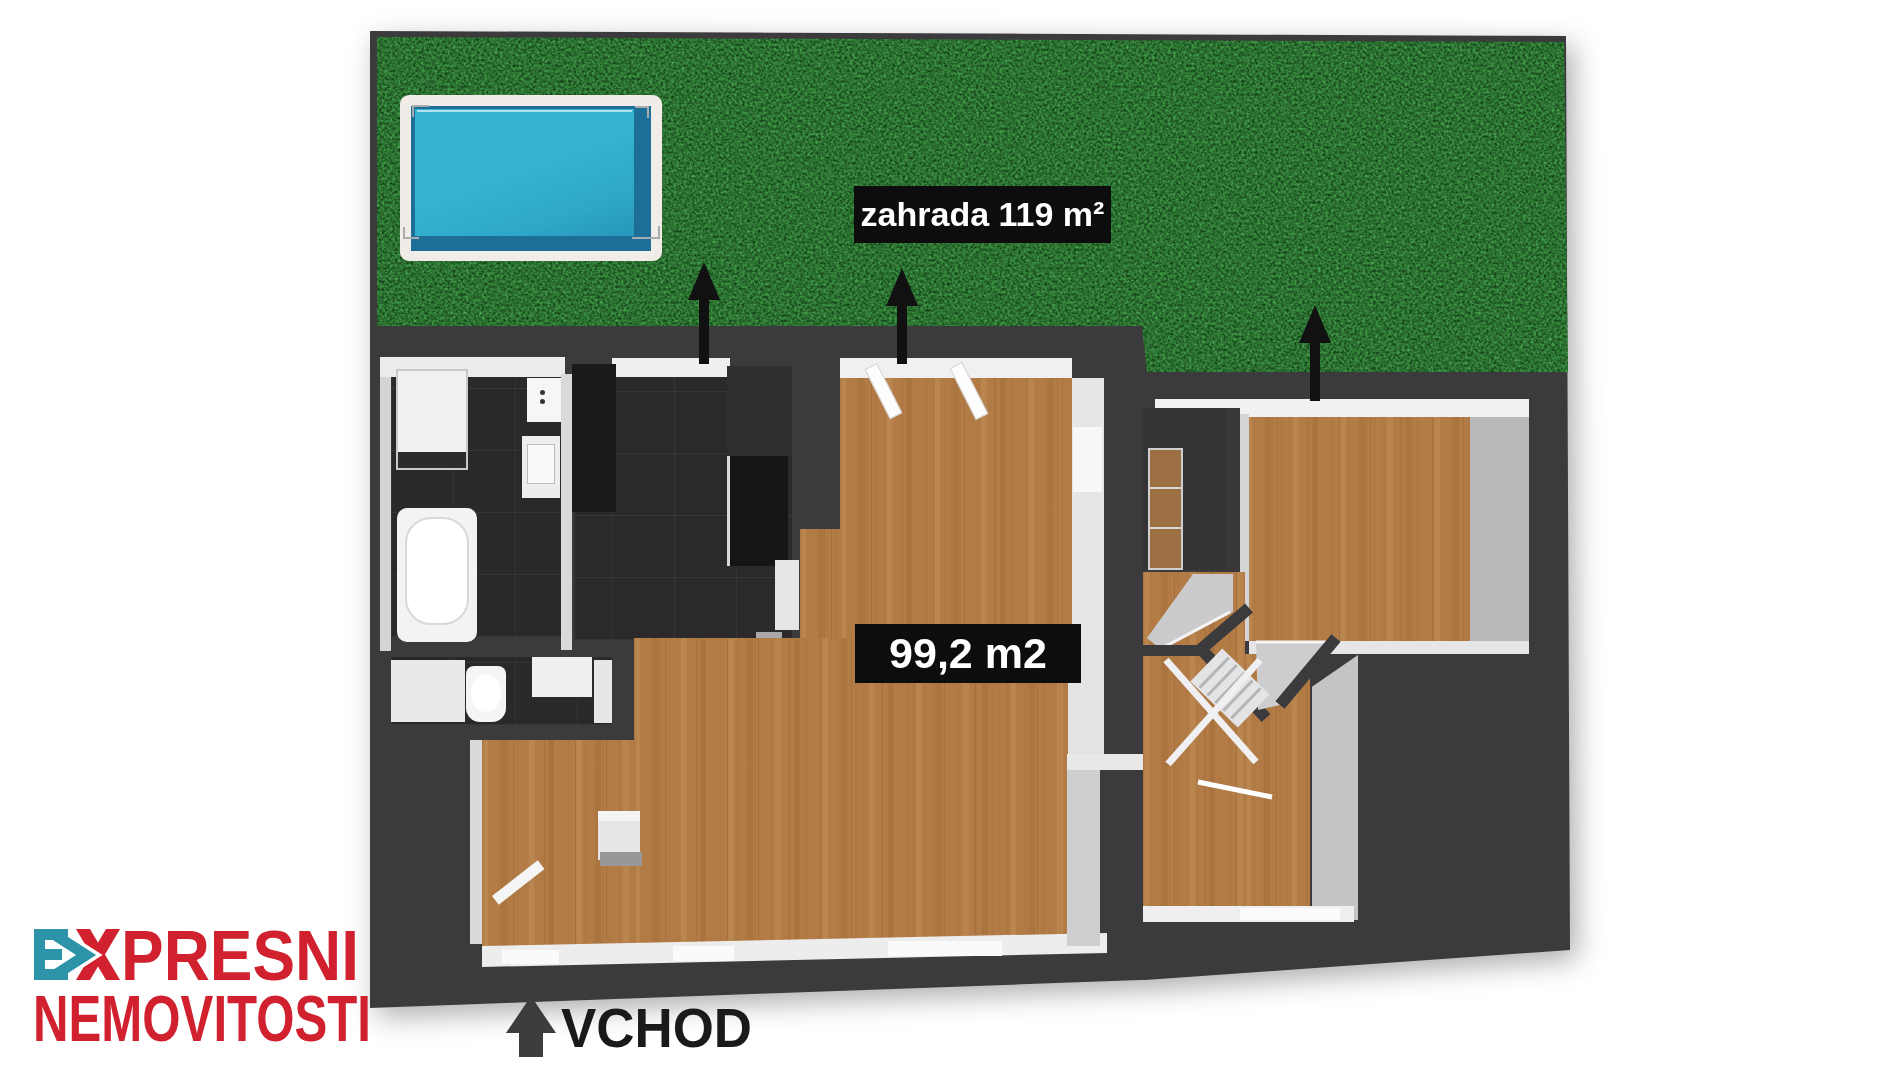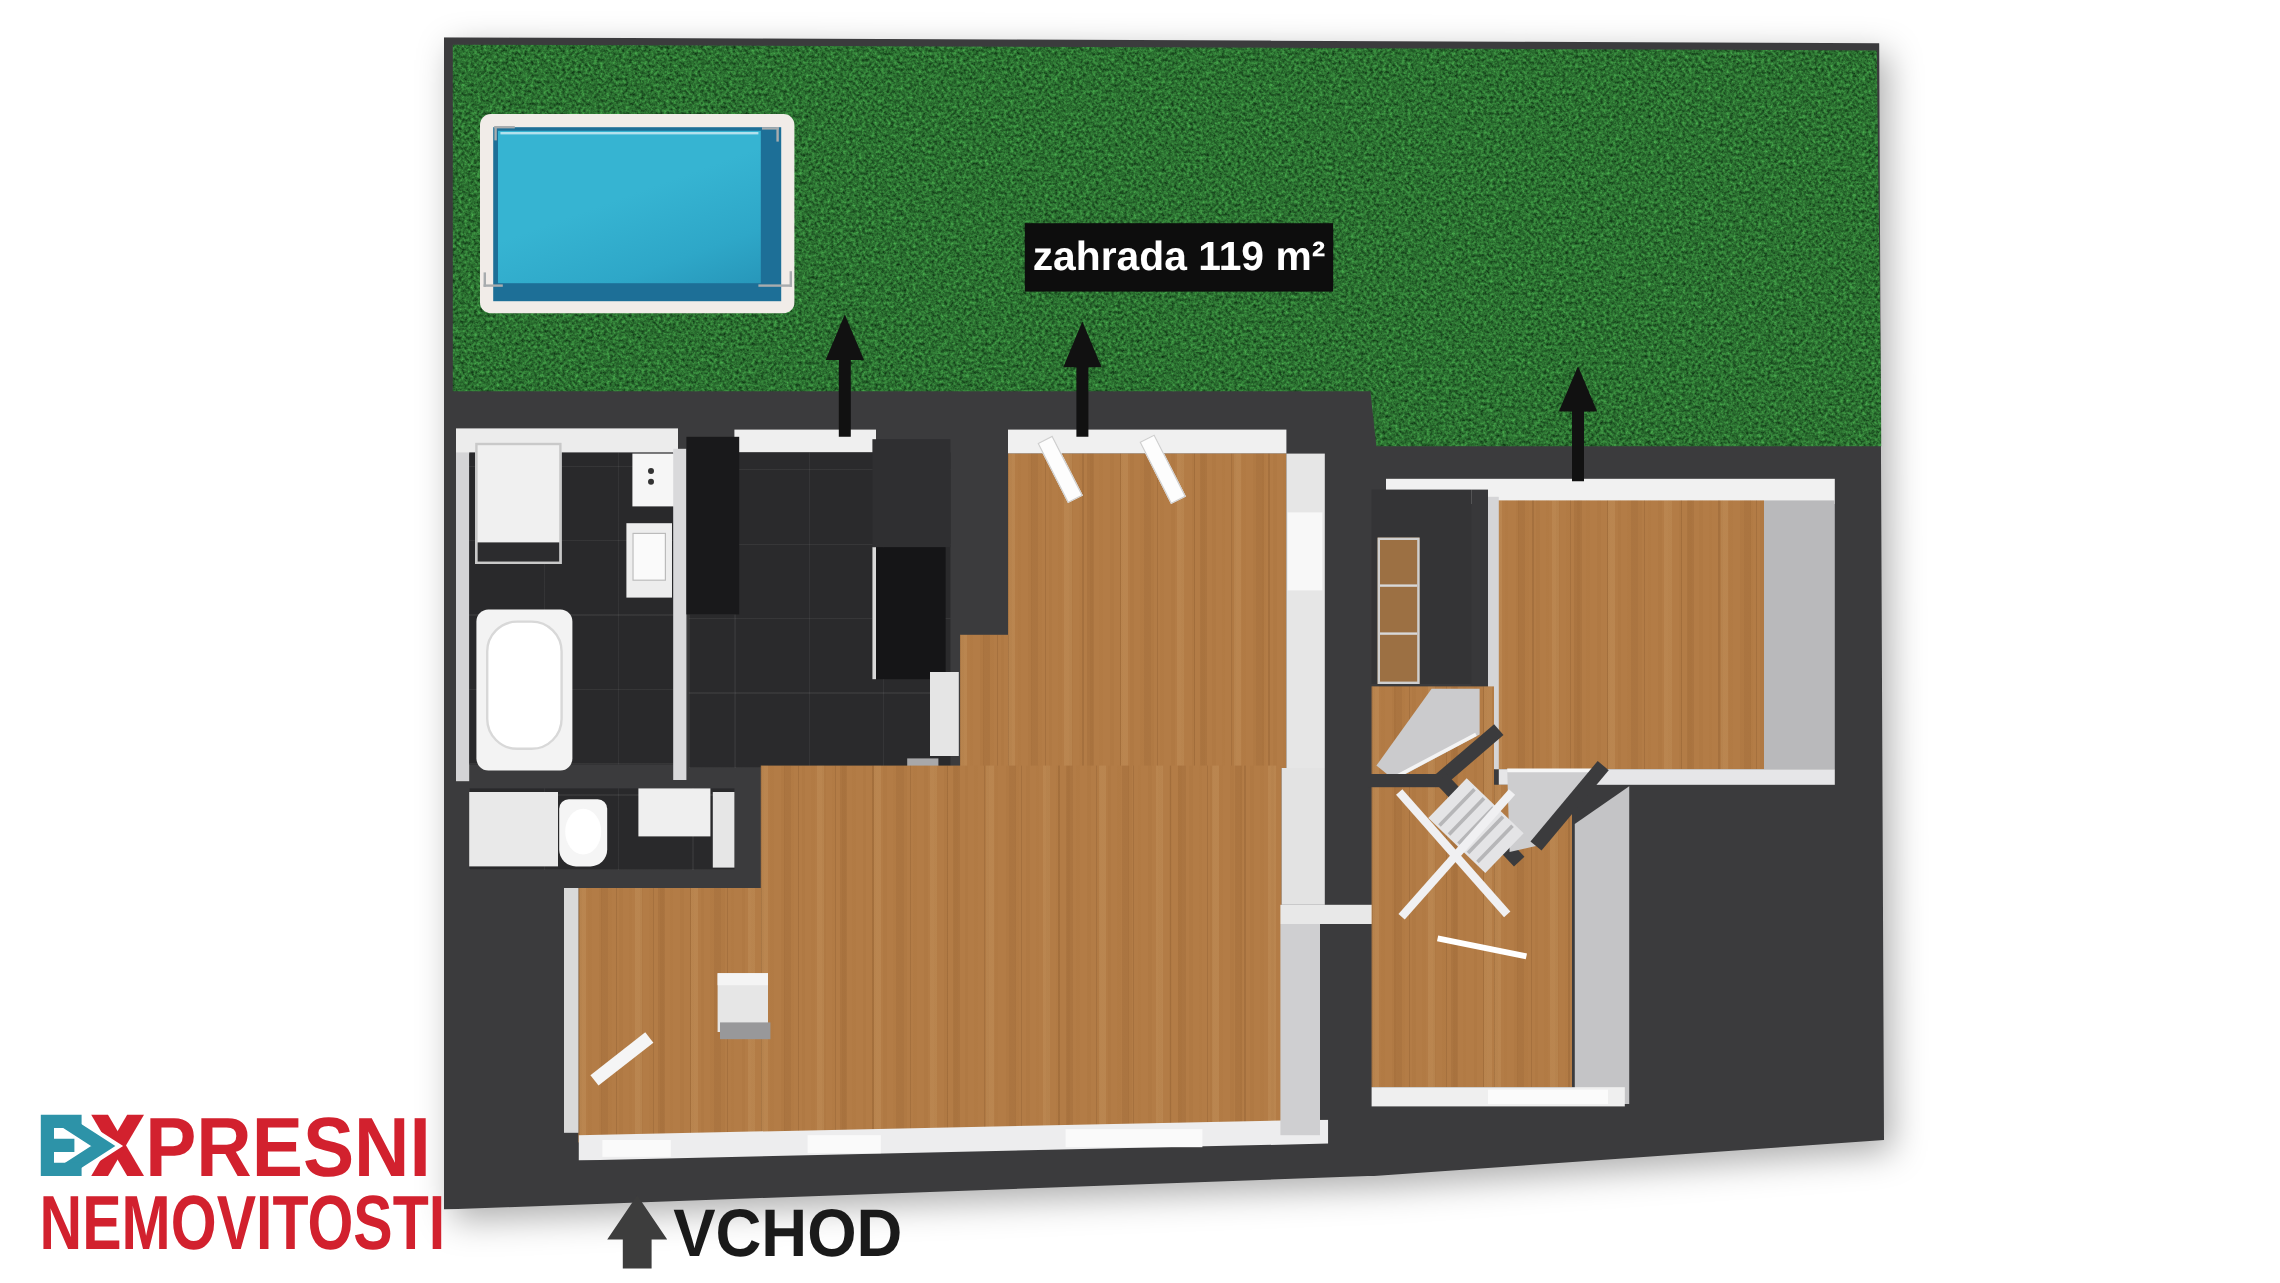--- a/index.html
+++ b/index.html
@@ -152,20 +152,21 @@
     </g>
     <line x1="36" y1="110" x2="126" y2="212" stroke="#f0f0f2" stroke-width="7"></line>
     <line x1="38" y1="214" x2="130" y2="110" stroke="#f0f0f2" stroke-width="7"></line>
     <line x1="68" y1="232" x2="142" y2="247" stroke="#ffffff" stroke-width="5"></line>
   </svg>
 
   <div class="abs" style="left:1143px;top:906px;width:211px;height:16px;background:#efefef;"></div>
   <div class="abs" style="left:1240px;top:908px;width:100px;height:12px;background:#fbfbfb;"></div>
 
   <div class="abs lbl" style="left:854px;top:186px;width:257px;height:57px;font-size:34px;">zahrada&nbsp;119&nbsp;m²</div>
+  <div class="abs lbl" style="left:855px;top:624px;width:226px;height:59px;font-size:43px;">99,2&nbsp;m2</div>
 
   <svg class="abs" style="left:0;top:0;" width="1900" height="1069">
     <g fill="#111111">
       <path d="M704 262 L688 300 L699 300 L699 364 L709 364 L709 300 L720 300 Z"></path>
       <path d="M902 268 L886 306 L897 306 L897 364 L907 364 L907 306 L918 306 Z"></path>
       <path d="M1315 305 L1299 343 L1310 343 L1310 401 L1320 401 L1320 343 L1331 343 Z"></path>
     </g>
 
     <path d="M531 996 L506 1033 L519 1033 L519 1057 L543 1057 L543 1033 L556 1033 Z" fill="#3d3d3d"></path>
     <text x="561" y="1047" font-family="Liberation Sans, sans-serif" font-size="56" font-weight="bold" fill="#1a1a1a" textLength="191" lengthAdjust="spacingAndGlyphs">VCHOD</text>

